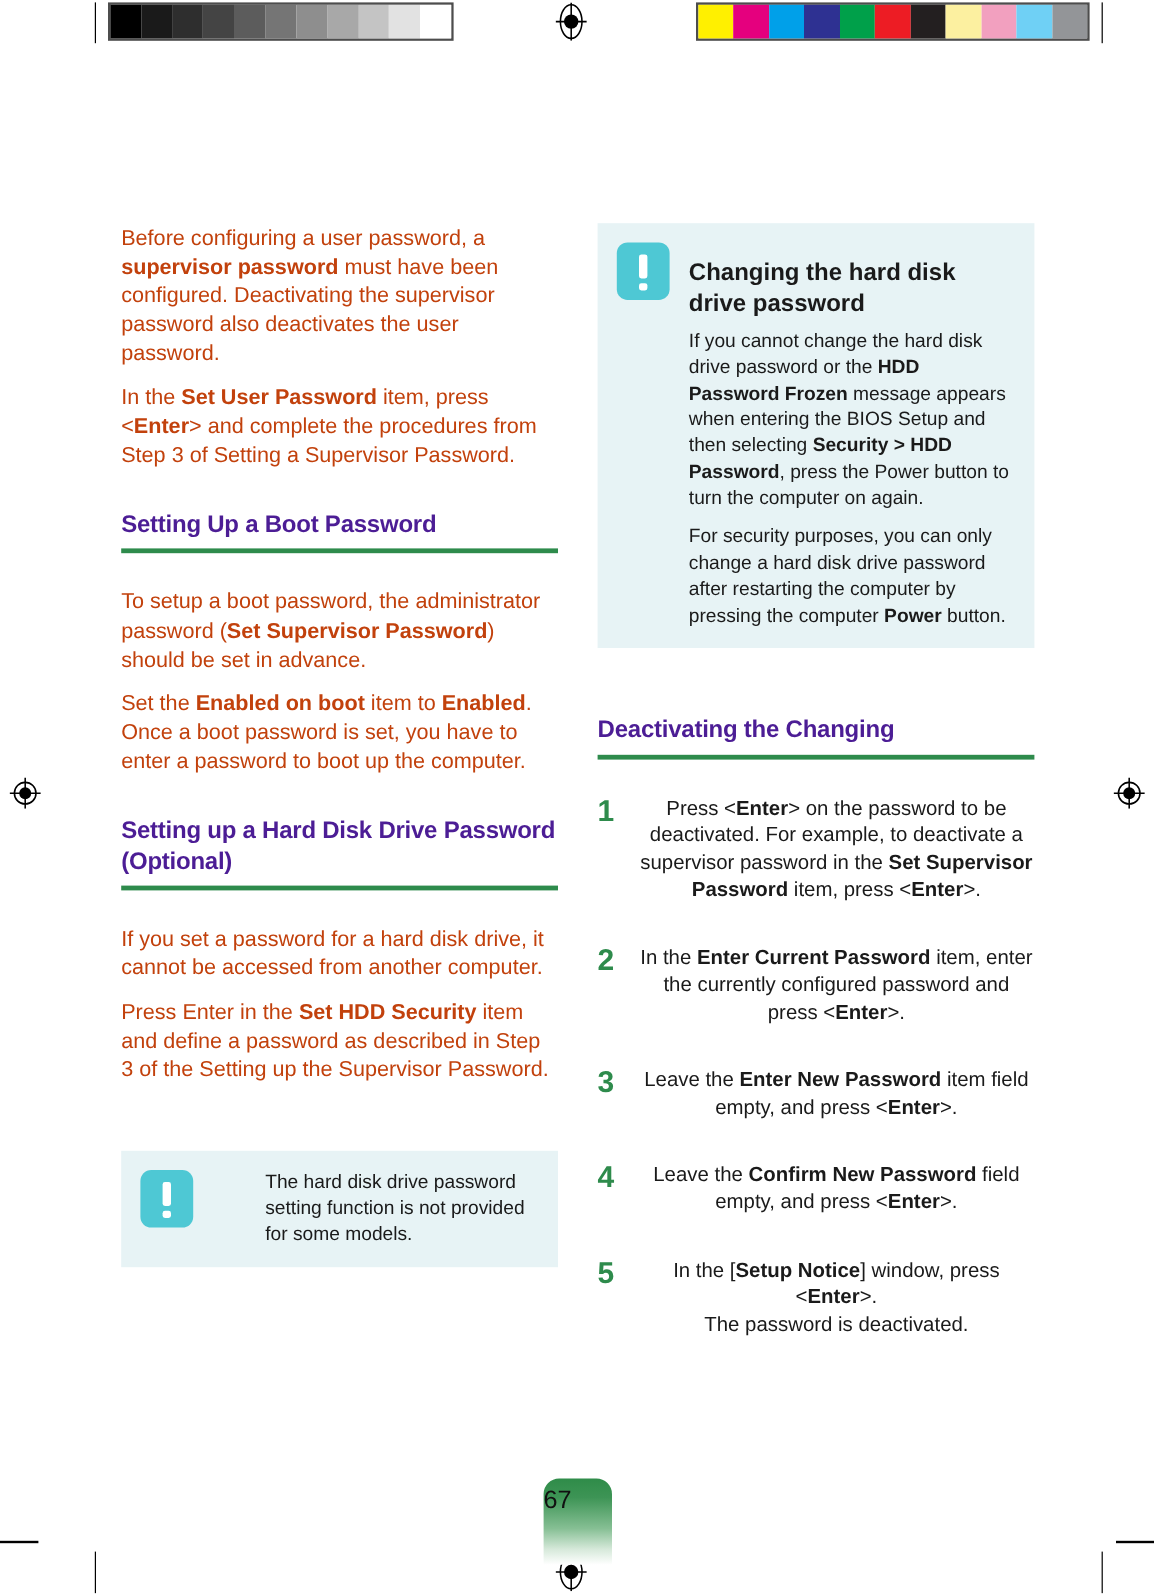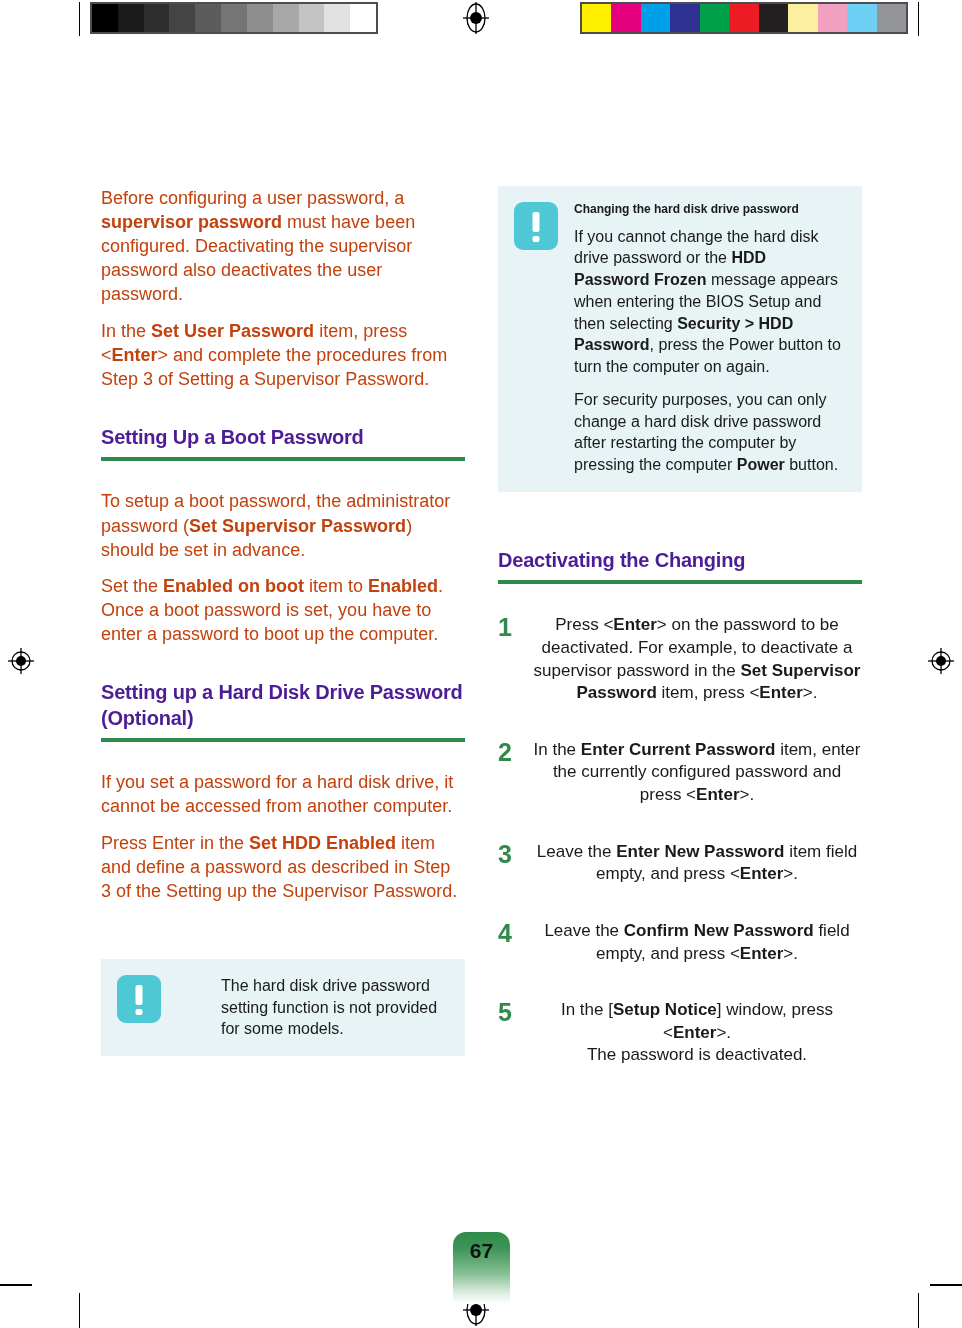--- a/index.html
+++ b/index.html
@@ -156,22 +156,22 @@
     left: 50%;
     transform: translateX(-50%);
     top: 34px;
     width: 7px;
     height: 6px;
     background: #ffffff;
     border-radius: 2px;
   }
   .note-body { flex: 1 1 auto; }
   .note-title {
-    margin: 0 0 8px 0;
-    font-size: 12px;
+    margin: 12px 0 8px 0;
+    font-size: 20px;
     font-weight: bold;
     line-height: 1.3;
     color: #1a1a1a;
   }
   .note-body p.note-text {
     margin: 0 0 11px 0;
     font-size: 16px;
     line-height: 1.36;
     color: #1a1a1a;
   }
@@ -213,23 +213,22 @@
     width: 57px;
     height: 72px;
     border-radius: 13px 13px 0 0;
     background: linear-gradient(to bottom, #2f8c49 0%, #3d9455 22%, #86bf94 58%, #d6e9da 82%, #ffffff 100%);
   }
   .page-badge .num {
     position: absolute;
     left: 0;
     right: 0;
     top: 7px;
-    text-align: center;
     font-size: 21px;
-    font-weight: bold;
+    font-weight: normal;
     color: #111111;
   }
 </style>
 </head>
 <body>
 
 <div id="page">
 
   <div class="grayscale-bar">
       <span style="background:#000000"></span>
@@ -316,21 +315,21 @@
           <p class="body">To setup a boot password, the administrator password (<b>Set Supervisor Password</b>) should be set in advance.</p>
           <p class="body">Set the <b>Enabled on boot</b> item to <b>Enabled</b>. Once a boot password is set, you have to enter a password to boot up the computer.</p>
         </div>
     </div>
 
     <div class="section-block">
       <h2 class="section">Setting up a Hard Disk Drive Password (Optional)</h2>
       <div class="rule-green"></div>
       <div class="after-rule">
           <p class="body">If you set a password for a hard disk drive, it cannot be accessed from another computer.</p>
-          <p class="body">Press Enter in the <b>Set HDD Enabled</b> item and define a password as described in Step 3 of the Setting up the Supervisor Password.</p>
+          <p class="body">Press Enter in the <b>Set HDD Security</b> item and define a password as described in Step 3 of the Setting up the Supervisor Password.</p>
         </div>
     </div>
 
     <div class="note note-left">
       <div class="note-icon">
         <div class="bang-stem"></div>
         <div class="bang-dot"></div>
       </div>
       <div class="note-body">
           <p class="note-text">The hard disk drive password setting function is not provided for some models.</p>

